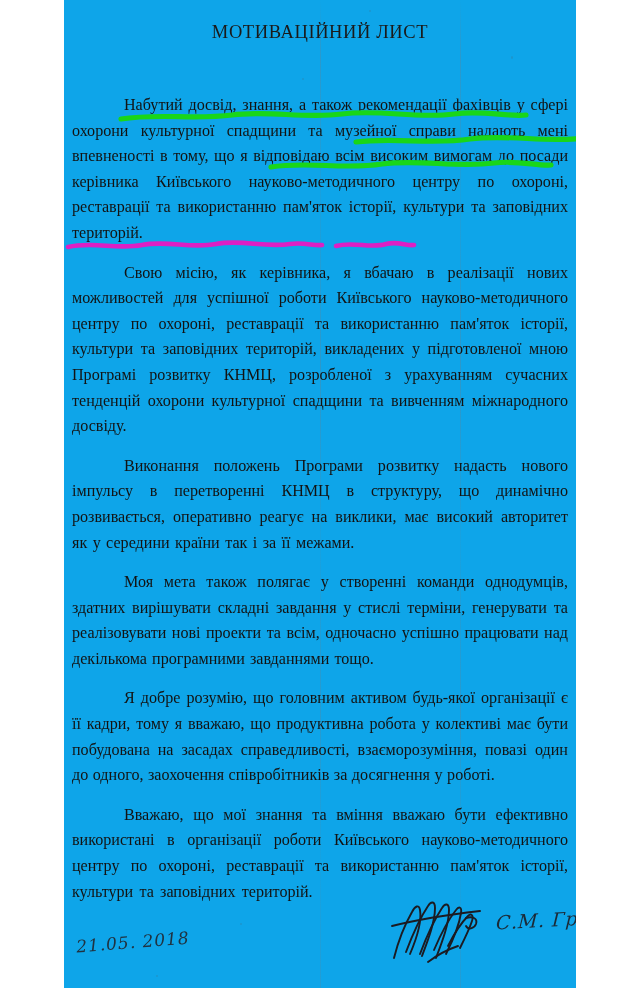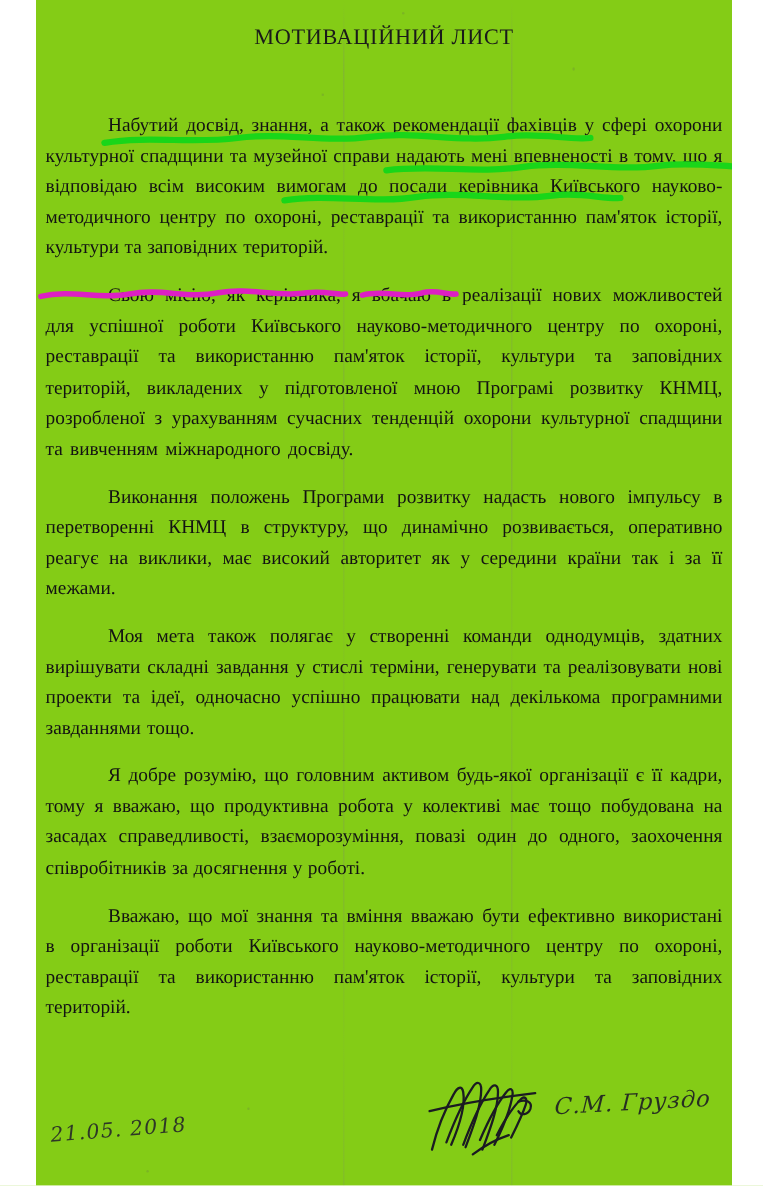--- a/index.html
+++ b/index.html
@@ -4,24 +4,24 @@
 <title>Мотиваційний лист</title>
 <style>
   html, body {
     margin: 0;
     padding: 0;
     background: #ffffff;
   }
 
   #page {
     position: relative;
-    width: 580px;
+    width: 512px;
     height: 988px;
     margin: 0 auto;
-    background: #84cc16;
+    background: #0ea5e9;
     overflow: hidden;
     font-family: "Liberation Serif", "DejaVu Serif", serif;
     color: #141414;
   }
 
   
   .fold {
     position: absolute;
     top: 0;
     bottom: 0;
@@ -158,22 +158,22 @@
   <div class="speck" style="left:176px; top:923px; width:2px; height:2px;"></div>
   <div class="speck" style="left:613px; top:906px; width:3px; height:2px;"></div>
   <div class="speck" style="left:92px;  top:975px; width:2px; height:2px;"></div>
 
   <div class="doc-title">МОТИВАЦІЙНИЙ ЛИСТ</div>
 
   <div class="body-block">
     <p class="para p2">Набутий досвід, знання, а також рекомендації фахівців у сфері охорони культурної спадщини та музейної справи надають мені впевненості в тому, що я відповідаю всім високим вимогам до посади керівника Київського науково-методичного центру по охороні, реставрації та використанню пам'яток історії, культури та заповідних територій.</p>
     <p class="para p3">Свою місію, як керівника, я вбачаю в реалізації нових можливостей для успішної роботи Київського науково-методичного центру по охороні, реставрації та використанню пам'яток історії, культури та заповідних територій, викладених у підготовленої мною Програмі розвитку КНМЦ, розробленої з урахуванням сучасних тенденцій охорони культурної спадщини та вивченням міжнародного досвіду.</p>
     <p class="para p4">Виконання положень Програми розвитку надасть нового імпульсу в перетворенні КНМЦ в структуру, що динамічно розвивається, оперативно реагує на виклики, має високий авторитет як у середини країни так і за її межами.</p>
-    <p class="para p5">Моя мета також полягає у створенні команди однодумців, здатних вирішувати складні завдання у стислі терміни, генерувати та реалізовувати нові проекти та ідеї, одночасно успішно працювати над декількома програмними завданнями тощо.</p>
-    <p class="para p6">Я добре розумію, що головним активом будь-якої організації є її кадри, тому я вважаю, що продуктивна робота у колективі має тощо побудована на засадах справедливості, взаєморозуміння, повазі один до одного, заохочення співробітників за досягнення у роботі.</p>
+    <p class="para p5">Моя мета також полягає у створенні команди однодумців, здатних вирішувати складні завдання у стислі терміни, генерувати та реалізовувати нові проекти та всім, одночасно успішно працювати над декількома програмними завданнями тощо.</p>
+    <p class="para p6">Я добре розумію, що головним активом будь-якої організації є її кадри, тому я вважаю, що продуктивна робота у колективі має бути побудована на засадах справедливості, взаєморозуміння, повазі один до одного, заохочення співробітників за досягнення у роботі.</p>
     <p class="para p7">Вважаю, що мої знання та вміння вважаю бути ефективно використані в організації роботи Київського науково-методичного центру по охороні, реставрації та використанню пам'яток історії, культури та заповідних територій.</p>
   </div>
 
   <svg id="marker-layer" viewBox="0 0 640 988">
 
     <g fill="none" stroke-linecap="round" stroke-linejoin="round">
       <path id="g1" d="M57,119 C95,113 130,120 168,115 C205,110 240,119 278,114 C316,109 352,119 390,114 C420,110 442,117 462,115" stroke-width="5.2" stroke="#19D619"></path>
       <path id="g2" d="M292,142 C330,137 368,145 406,139 C445,134 482,143 520,138 C552,134 582,141 610,139" stroke-width="5.2" stroke="#19D619"></path>
       <path id="g3" d="M207,167 C244,161 280,170 318,164 C356,159 392,168 430,163 C455,160 472,166 487,165" stroke-width="5.2" stroke="#19D619"></path>
     </g>

